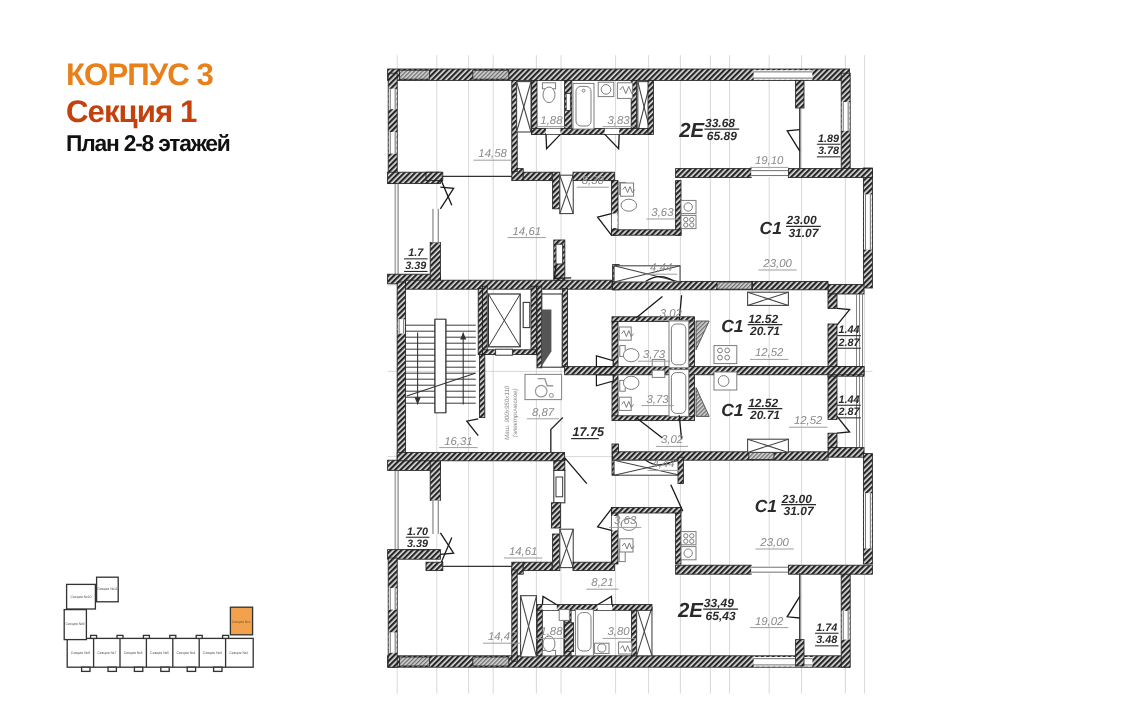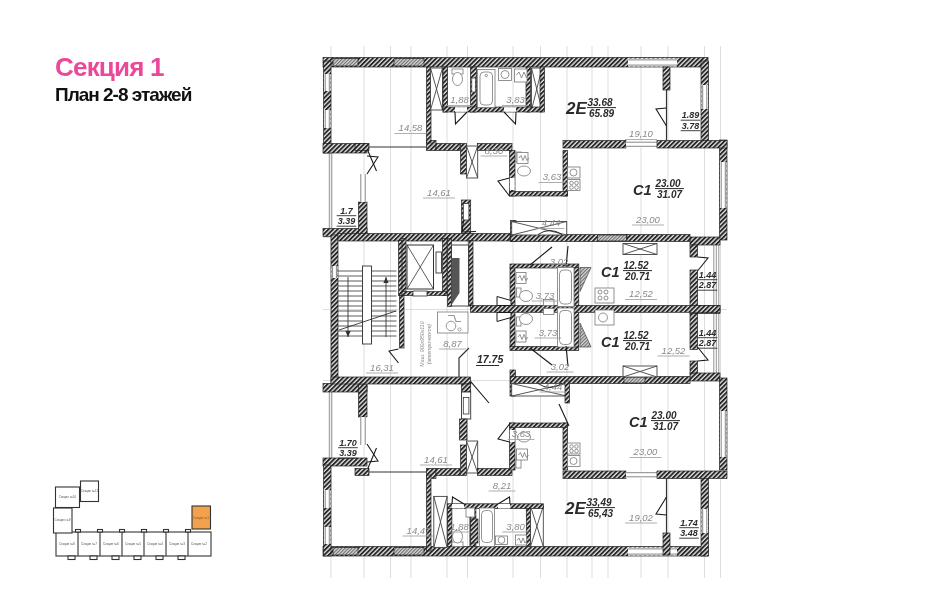--- a/index.html
+++ b/index.html
@@ -1,37 +1,38 @@
 <!DOCTYPE html>
 <html><head>
 <meta charset="utf-8">
 <style>
 html,body{margin:0;padding:0;background:#fff;}
 .page{position:relative;width:941px;height:600px;overflow:hidden;font-family:"Liberation Sans",sans-serif;background:#fff;}
 .title{position:absolute;left:55px;top:49px;line-height:1.0;}
 .t1{color:#e8801c;font-weight:bold;font-size:26px;letter-spacing:-0.8px;}
-.t2{color:#ec4899;font-weight:bold;font-size:26px;margin-top:5px;letter-spacing:-0.8px;}
+.t2{color:#c2410c;font-weight:bold;font-size:26px;margin-top:5px;letter-spacing:-0.8px;}
 .t3{color:#111;font-weight:bold;font-size:19px;margin-top:5px;letter-spacing:-1px;}
 svg{position:absolute;left:0;top:0;}
 .dim{font:italic 9.5px "Liberation Sans",sans-serif;fill:#8a8a8a;}
 .dimline{stroke:#9a9a9a;stroke-width:0.8;}
 .apt{font:bold italic 14.5px "Liberation Sans",sans-serif;fill:#2b2b2b;}
 .aptbig{font:bold italic 17px "Liberation Sans",sans-serif;fill:#2b2b2b;}
 .frac{font:bold italic 10px "Liberation Sans",sans-serif;fill:#2b2b2b;}
 .balc{font:bold italic 9px "Liberation Sans",sans-serif;fill:#2b2b2b;}
 .door{stroke:#1a1a1a;stroke-width:1.1;fill:none;}
 .axis{stroke:#c8c8c8;stroke-width:0.6;}
 .fixd{stroke:#777;stroke-width:0.8;fill:#fff;}
 .xbox{stroke:#444;stroke-width:0.9;fill:#fff;}
 </style>
 </head>
 <body>
 <div class="page">
 
 <div class="title">
+  <div class="t1">КОРПУС 3</div>
   <div class="t2">Секция 1</div>
   <div class="t3">План 2-8 этажей</div>
 </div>
 <svg width="941" height="600" viewBox="0 0 941 600">
 <defs>
 <pattern id="h" width="3.2" height="3.2" patternUnits="userSpaceOnUse" patternTransform="rotate(45)">
   <rect width="3.2" height="3.2" fill="#e2e2e2"></rect>
   <rect width="1.85" height="3.2" fill="#262626"></rect>
 </pattern>
 <pattern id="hl" width="2.4" height="2.4" patternUnits="userSpaceOnUse" patternTransform="rotate(45)">

